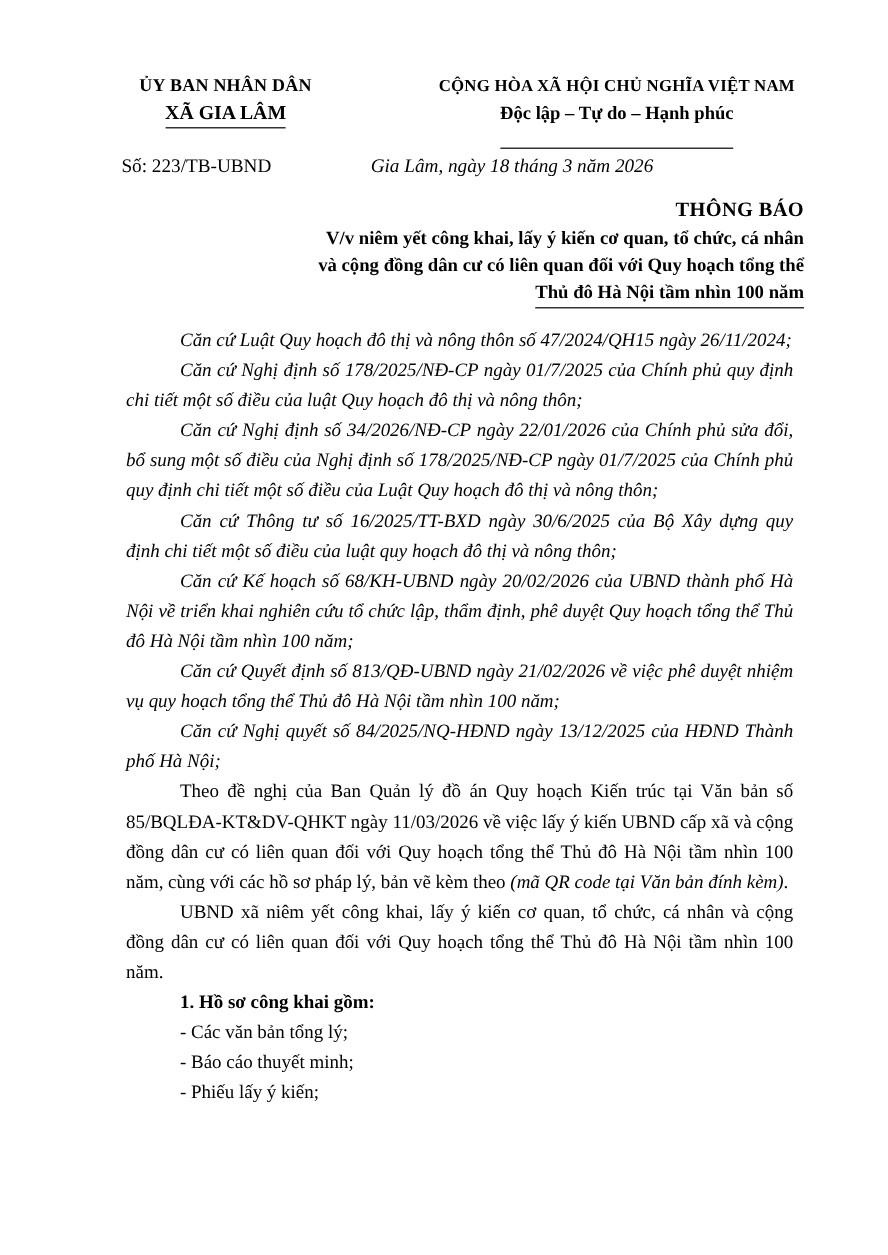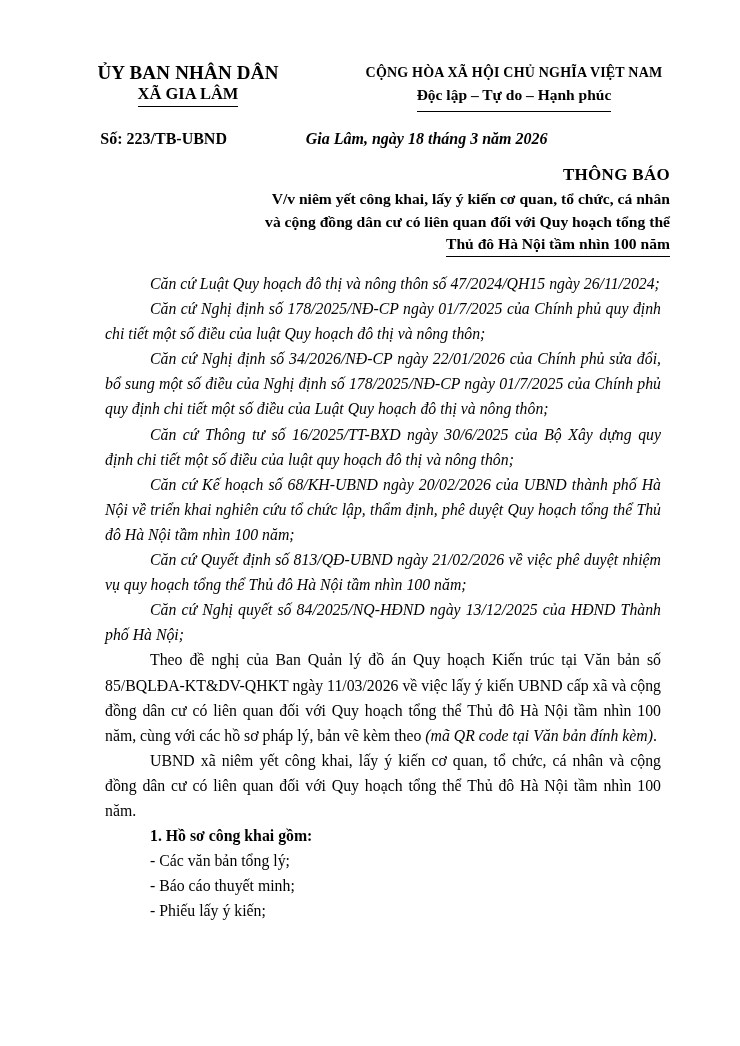--- a/index.html
+++ b/index.html
@@ -30,21 +30,21 @@
     width: 252px;
     margin-left: 62px;
     text-align: center;
   }
   .hdr-right {
     width: 400px;
     text-align: center;
   }
   .org-line1, .nation-line1 {
     font-weight: bold;
-    font-size: 19px;
+    font-size: 15px;
     letter-spacing: 0.2px;
     line-height: 21px;
     white-space: nowrap;
   }
   .nation-line1 { font-size: 14px; }
   .org-line2 {
     font-weight: bold;
     font-size: 16.5px;
     line-height: 21px;
     white-space: nowrap;
@@ -56,33 +56,32 @@
   }
   .motto {
     font-weight: bold;
     font-size: 15.5px;
     line-height: 21px;
     margin-top: 1px;
     white-space: nowrap;
   }
   .motto .ul {
     border-bottom: 1.3px solid #000;
-    padding-bottom: 6px;
+    padding-bottom: 18px;
     display: inline-block;
   }
 
   
   .numrow {
     position: absolute;
     top: 130px;
     left: 0;
     width: 588px;
     display: flex;
     align-items: flex-end;
-    font-weight: bold;
   }
   .docnum {
     width: 252px;
     margin-left: 62px;
     text-align: center;
     font-size: 16px;
     white-space: nowrap;
   }
   .docdate {
     width: 400px;

